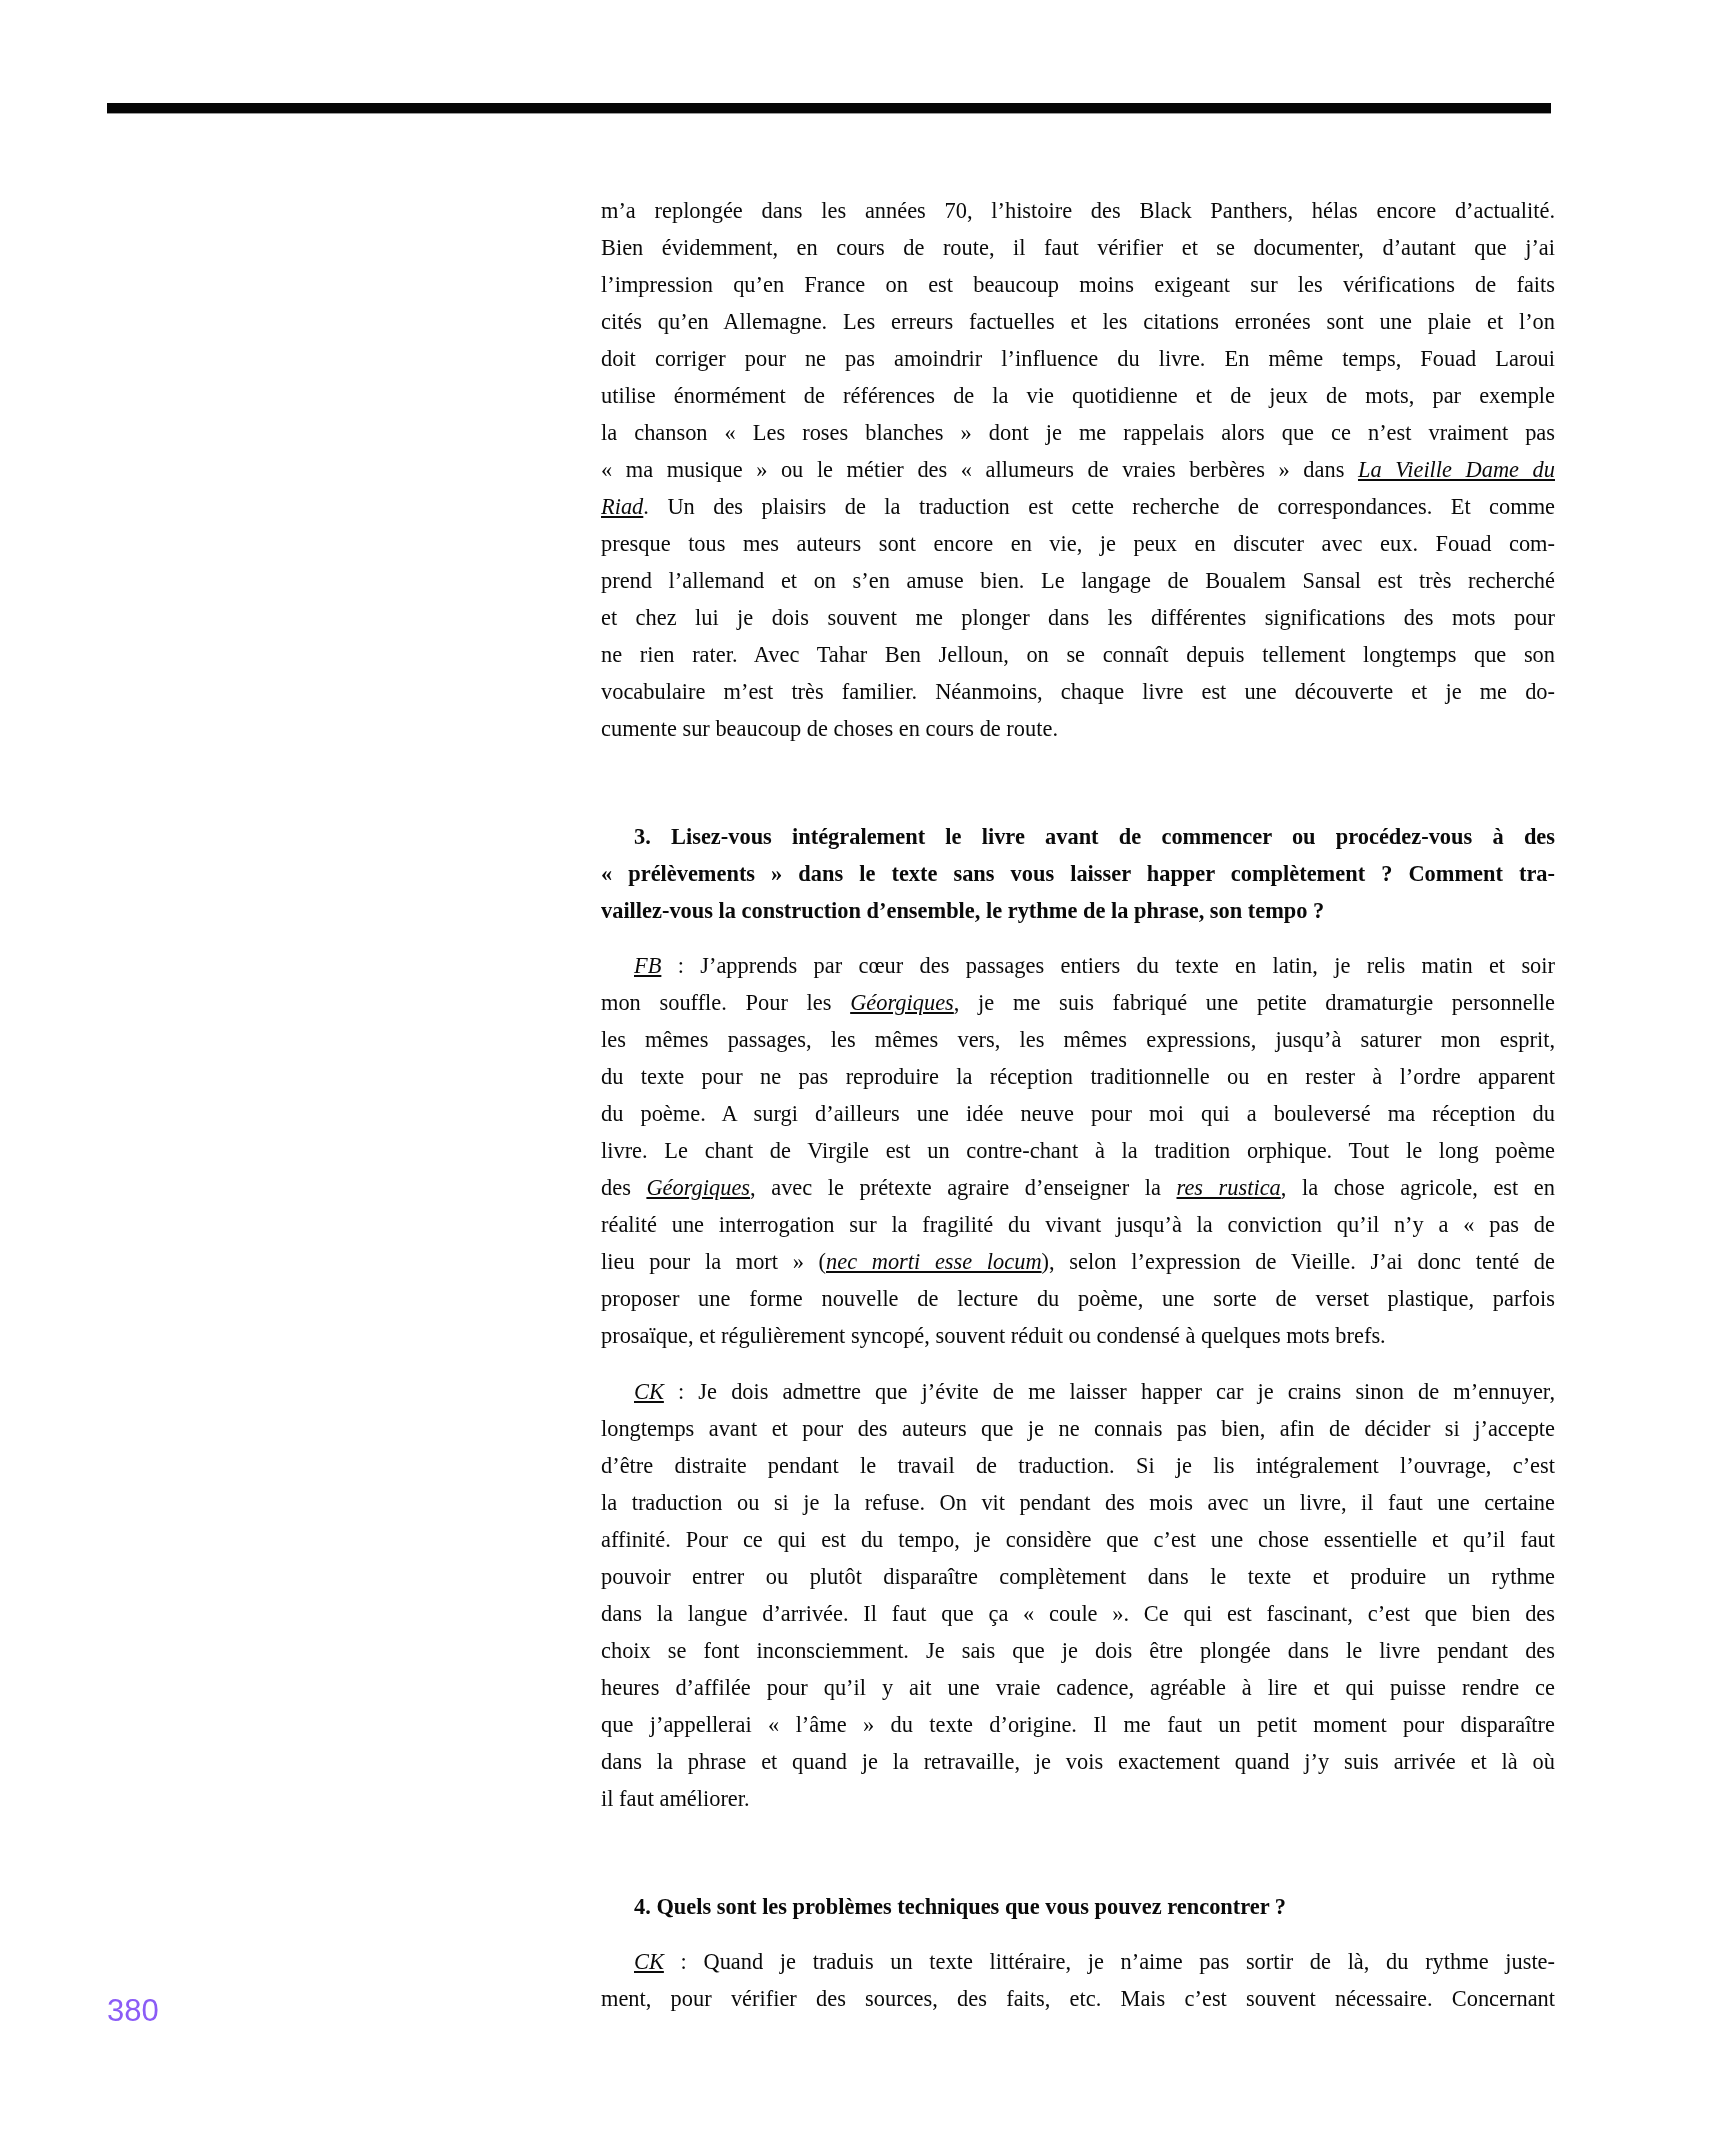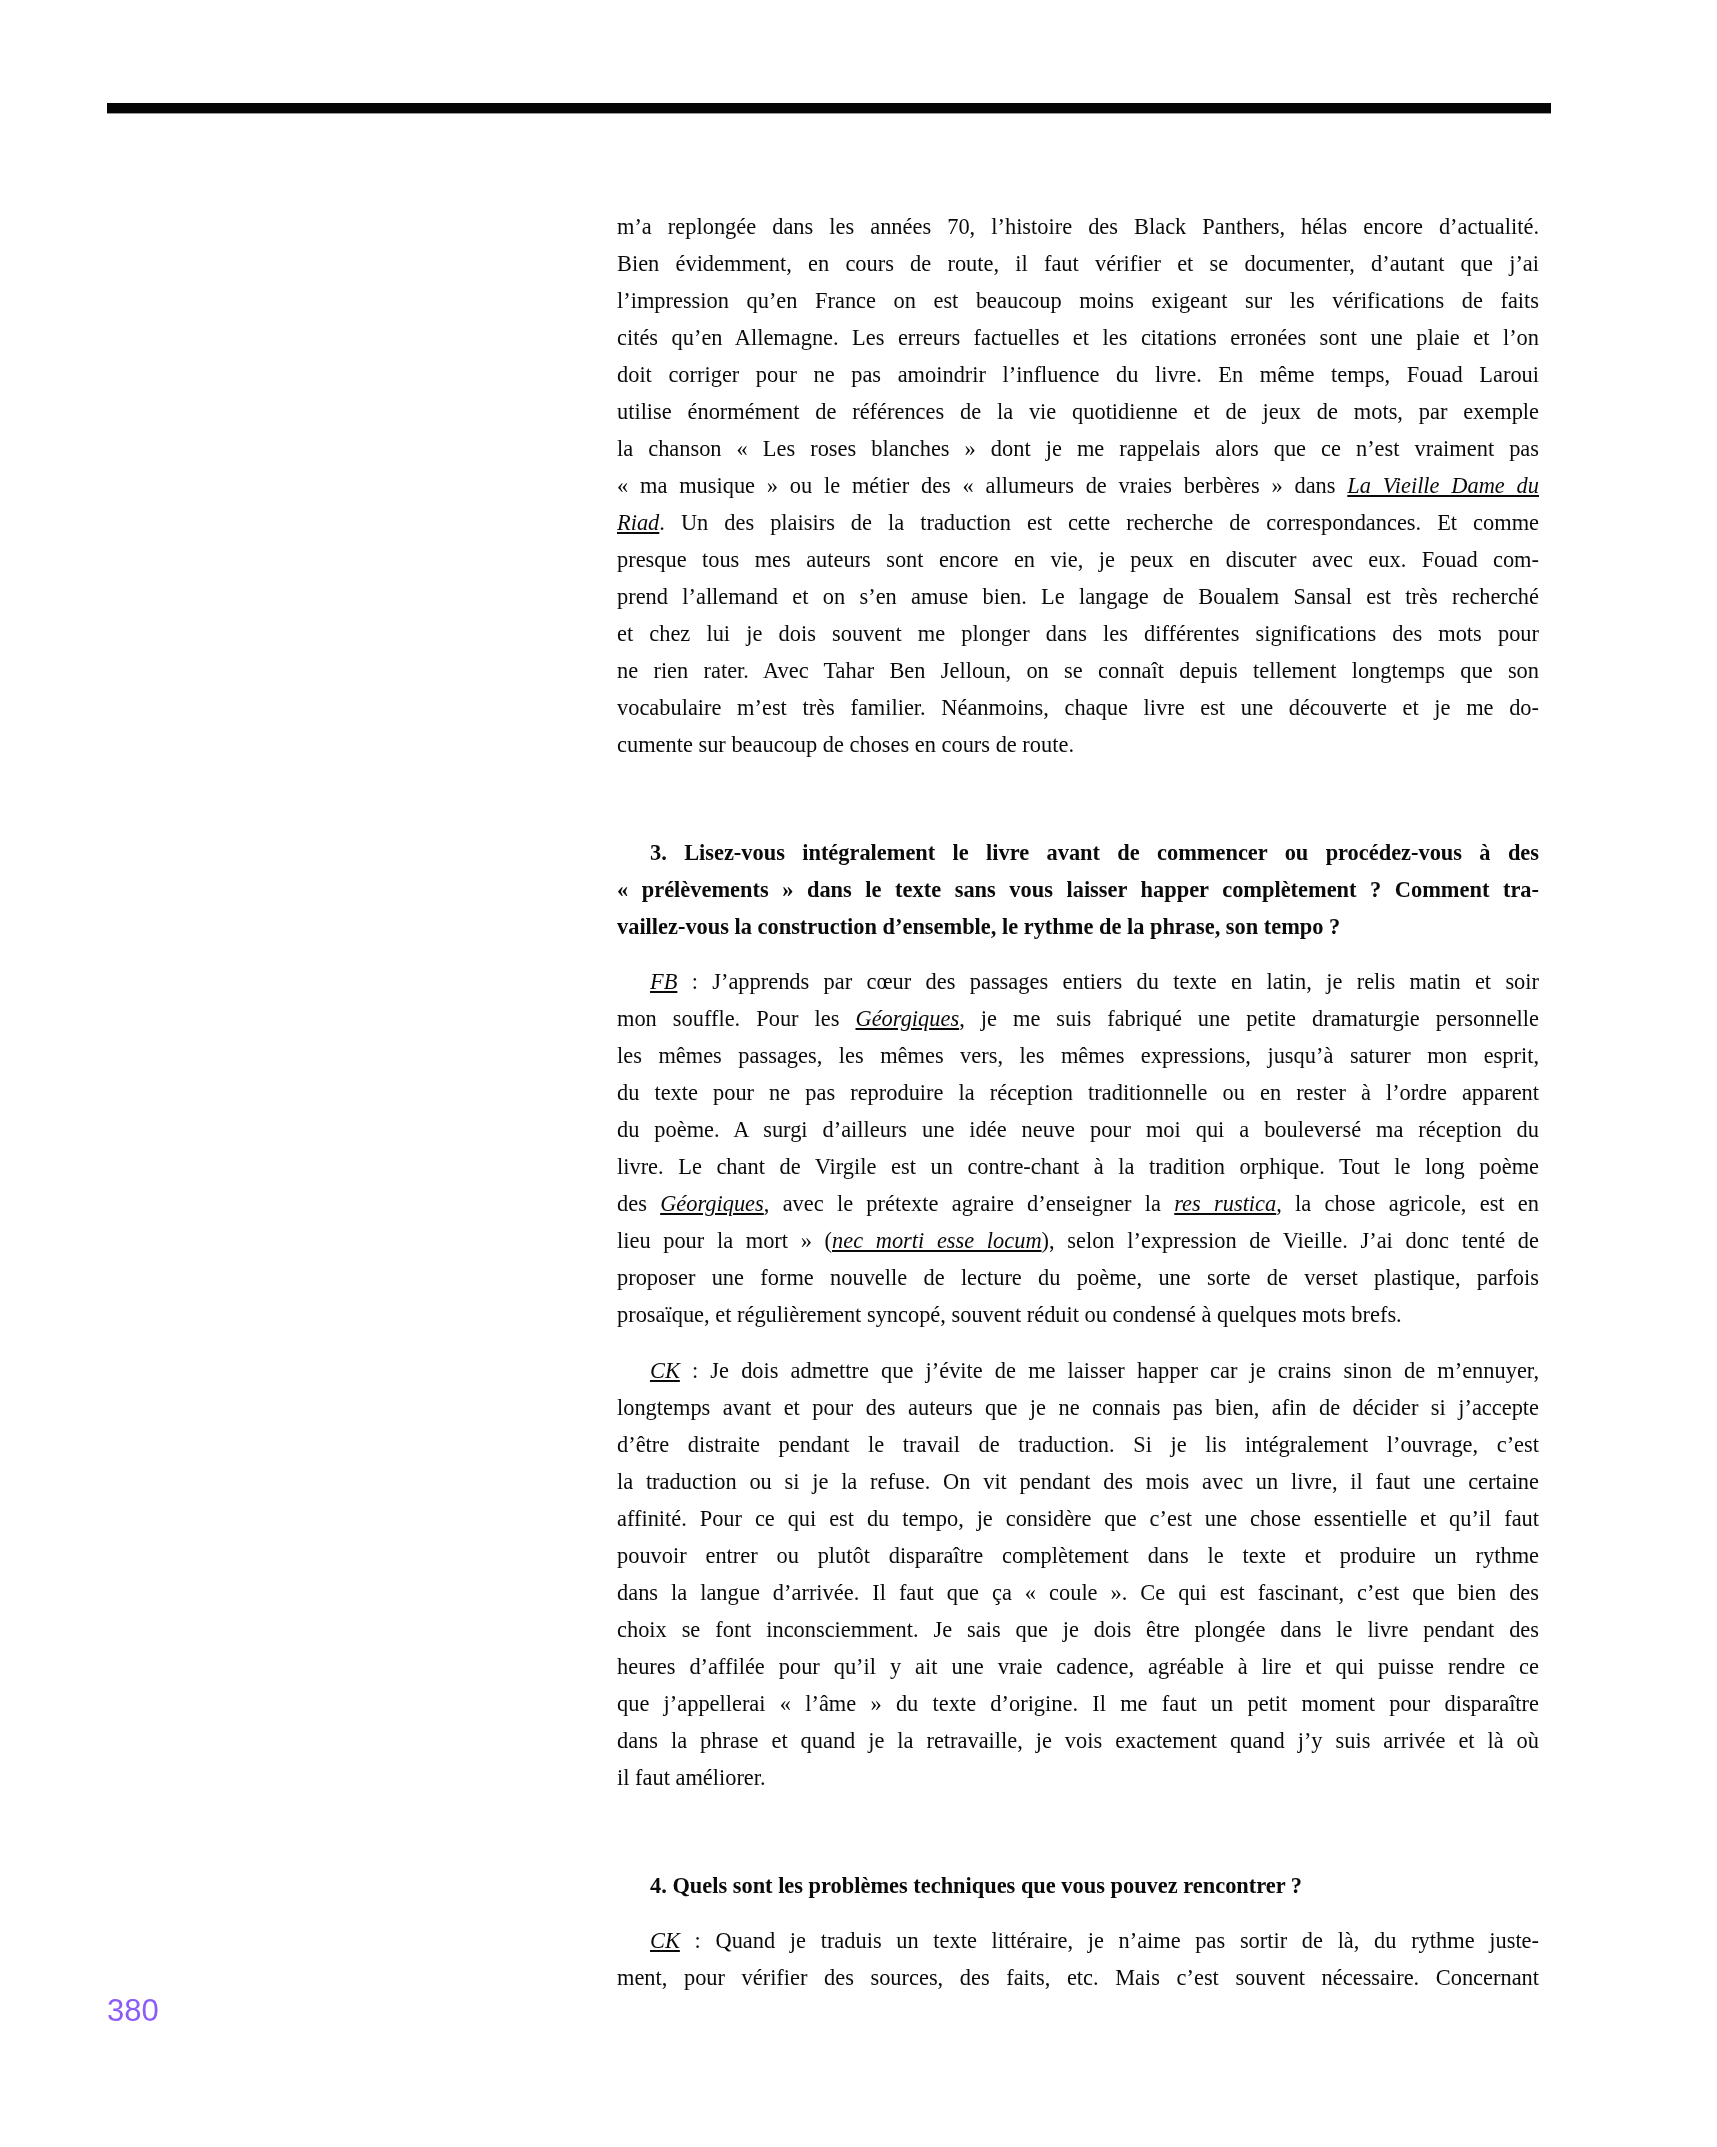--- a/index.html
+++ b/index.html
@@ -25,21 +25,21 @@
     background: #050505;
     border-bottom: 1.8px solid #9a9a9a;
   }
   #text-column {
     position: absolute;
     left: 601px;
     top: 192px;
     width: 954px;
     font-size: 22.4px;
   }
-  .block { margin: 16px; }
+  .block { margin: 0; }
   .block.question { font-weight: 700; }
   .block.q-gap   { margin-top: 71px; }
   .block.p-gap   { margin-top: 18.3px; }
   .line {
     height: 37px;
     line-height: 37px;
     text-align: justify;
     text-align-last: justify;
     overflow: hidden;
     box-sizing: border-box;
@@ -86,20 +86,21 @@
         <div class="line last"><span>vaillez-vous la construction d’ensemble, le rythme de la phrase, son tempo ?</span></div>
       </div>
       <div class="block body p-gap">
         <div class="line indent"><span class="it">FB</span><span> : J’apprends par cœur des passages entiers du texte en latin, je relis matin et soir</span></div>
         <div class="line"><span>mon souffle. Pour les </span><span class="it">Géorgiques</span><span>, je me suis fabriqué une petite dramaturgie personnelle</span></div>
         <div class="line"><span>les mêmes passages, les mêmes vers, les mêmes expressions, jusqu’à saturer mon esprit,</span></div>
         <div class="line"><span>du texte pour ne pas reproduire la réception traditionnelle ou en rester à l’ordre apparent</span></div>
         <div class="line"><span>du poème. A surgi d’ailleurs une idée neuve pour moi qui a bouleversé ma réception du</span></div>
         <div class="line"><span>livre. Le chant de Virgile est un contre-chant à la tradition orphique. Tout le long poème</span></div>
         <div class="line"><span>des </span><span class="it">Géorgiques</span><span>, avec le prétexte agraire d’enseigner la </span><span class="it">res rustica</span><span>, la chose agricole, est en</span></div>
+        <div class="line"><span>réalité une interrogation sur la fragilité du vivant jusqu’à la conviction qu’il n’y a « pas de</span></div>
         <div class="line"><span>lieu pour la mort » (</span><span class="it">nec morti esse locum</span><span>), selon l’expression de Vieille. J’ai donc tenté de</span></div>
         <div class="line"><span>proposer une forme nouvelle de lecture du poème, une sorte de verset plastique, parfois</span></div>
         <div class="line last"><span>prosaïque, et régulièrement syncopé, souvent réduit ou condensé à quelques mots brefs.</span></div>
       </div>
       <div class="block body p-gap">
         <div class="line indent"><span class="it">CK</span><span> : Je dois admettre que j’évite de me laisser happer car je crains sinon de m’ennuyer,</span></div>
         <div class="line"><span>longtemps avant et pour des auteurs que je ne connais pas bien, afin de décider si j’accepte</span></div>
         <div class="line"><span>d’être distraite pendant le travail de traduction. Si je lis intégralement l’ouvrage, c’est</span></div>
         <div class="line"><span>la traduction ou si je la refuse. On vit pendant des mois avec un livre, il faut une certaine</span></div>
         <div class="line"><span>affinité. Pour ce qui est du tempo, je considère que c’est une chose essentielle et qu’il faut</span></div>

